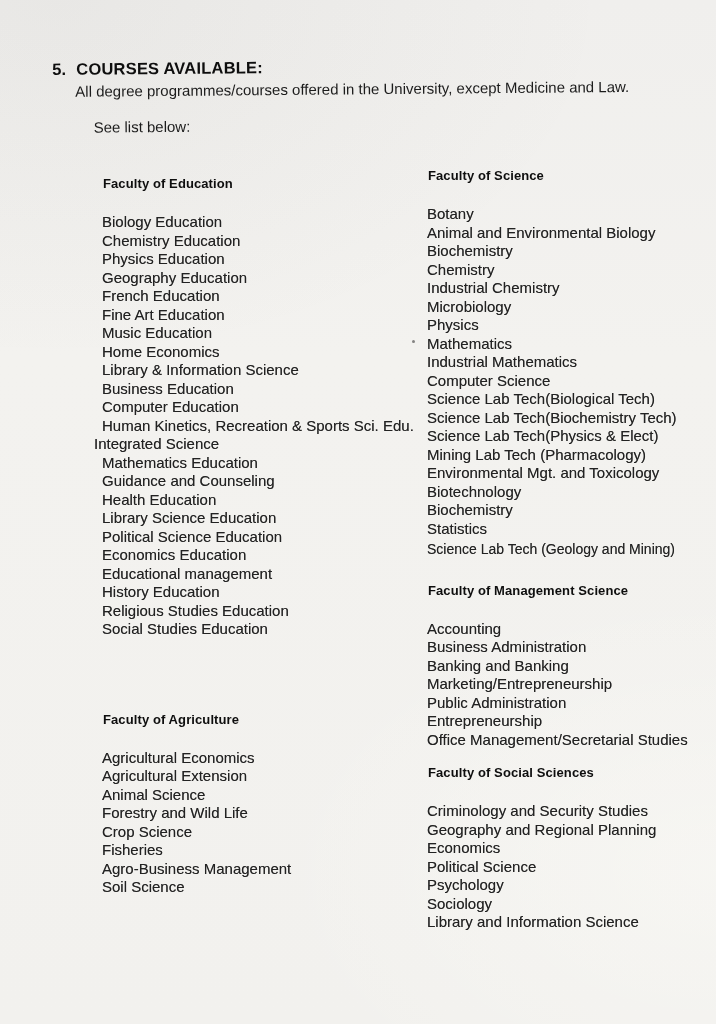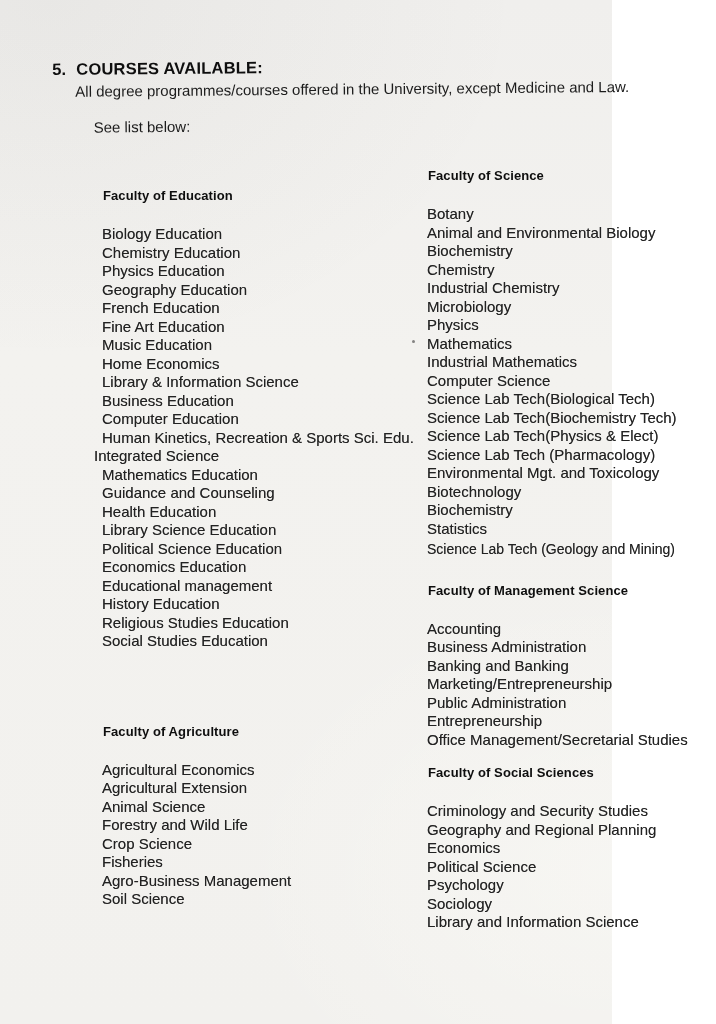--- a/index.html
+++ b/index.html
@@ -5,21 +5,21 @@
   html, body {
     margin: 0;
     padding: 0;
     width: 716px;
     height: 1024px;
     overflow: hidden;
     font-family: "Liberation Sans", "DejaVu Sans", sans-serif;
   }
   .page {
     position: relative;
-    width: 612px;
+    width: 716px;
     height: 1024px;
     background:
       radial-gradient(120% 55% at 8% 0%, rgba(60,60,55,0.045), transparent 65%),
       radial-gradient(90% 40% at 100% 85%, rgba(255,255,250,0.35), transparent 70%),
       linear-gradient(180deg, #f0efed 0%, #f3f2ef 35%, #f2f1ee 100%);
     color: #1f1f1f;
   }
   .header {
     position: absolute;
     left: 52px;
@@ -41,21 +41,21 @@
     font-size: 15px;
     color: #1c1c1c;
   }
   .note {
     margin-top: 19px;
     margin-left: 41px;
     font-size: 15px;
     color: #1c1c1c;
   }
   .col { position: absolute; }
-  .col-left { left: 95px; top: 178px; width: 335px; }
+  .col-left { left: 95px; top: 166px; width: 335px; }
   .col-right { left: 420px; top: 158px; width: 296px; }
   .fac-title {
     margin: 8px;
     font-size: 13px;
     font-weight: bold;
     color: #0e0e0e;
     line-height: 20px;
     letter-spacing: 0.1px;
   }
   .course-list {
@@ -153,21 +153,21 @@
           <div class="course-item">Chemistry</div>
           <div class="course-item">Industrial Chemistry</div>
           <div class="course-item">Microbiology</div>
           <div class="course-item">Physics</div>
           <div class="course-item">Mathematics</div>
           <div class="course-item">Industrial Mathematics</div>
           <div class="course-item">Computer Science</div>
           <div class="course-item">Science Lab Tech(Biological Tech)</div>
           <div class="course-item">Science Lab Tech(Biochemistry Tech)</div>
           <div class="course-item">Science Lab Tech(Physics &amp; Elect)</div>
-          <div class="course-item">Science Lab Tech (Pharmacology)</div>
+          <div class="course-item">Mining Lab Tech (Pharmacology)</div>
           <div class="course-item">Environmental Mgt. and Toxicology</div>
           <div class="course-item">Biotechnology</div>
           <div class="course-item">Biochemistry</div>
           <div class="course-item">Statistics</div>
           <div class="course-item">Science Lab Tech (Geology and Mining)</div>
         </div>
     </section>
     <section class="faculty" id="faculty-management">
       <h2 class="fac-title">Faculty of Management Science</h2>
       <div class="course-list">

